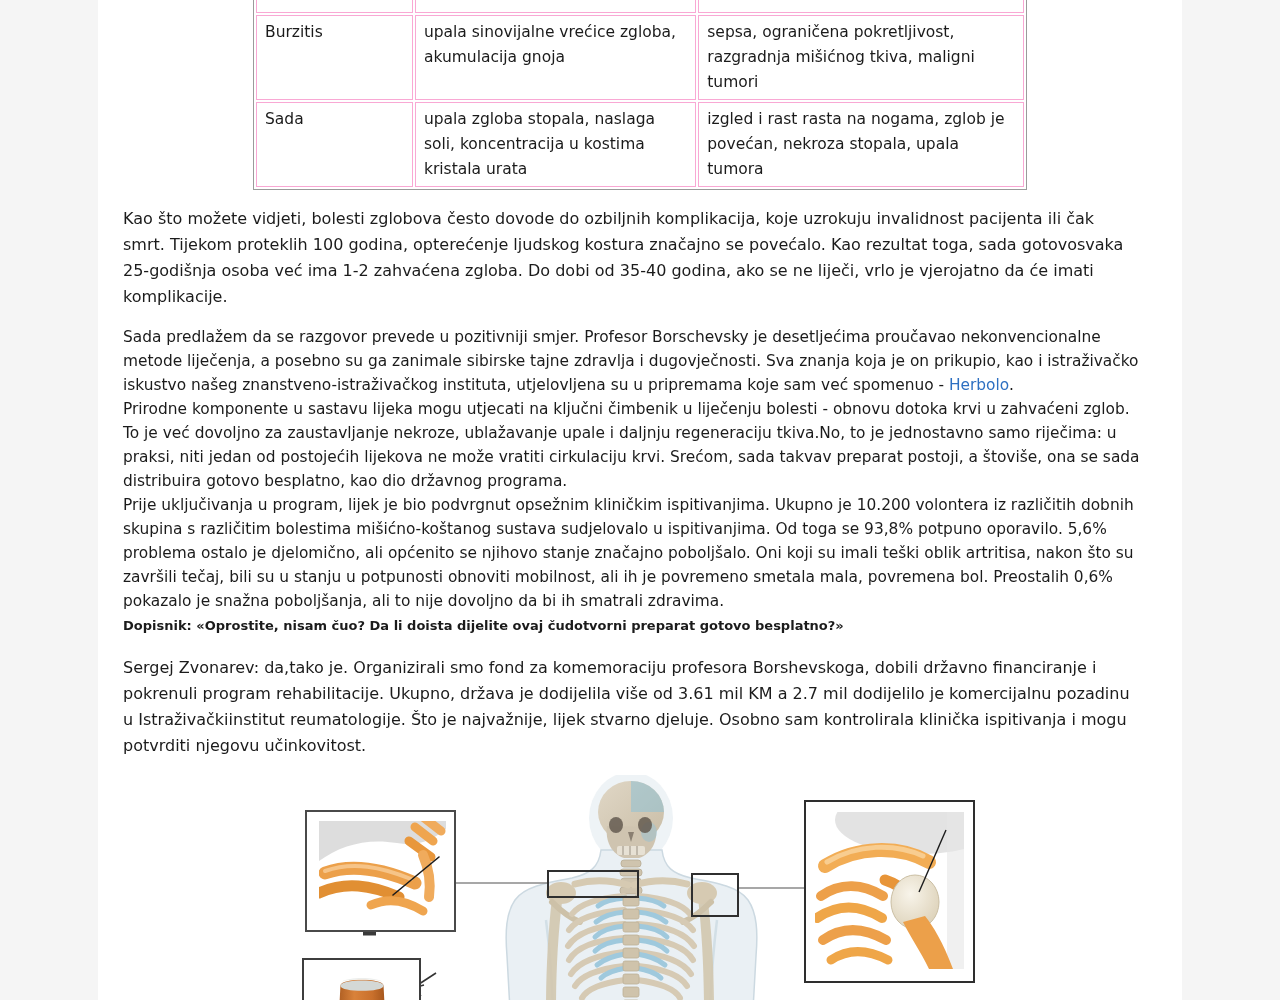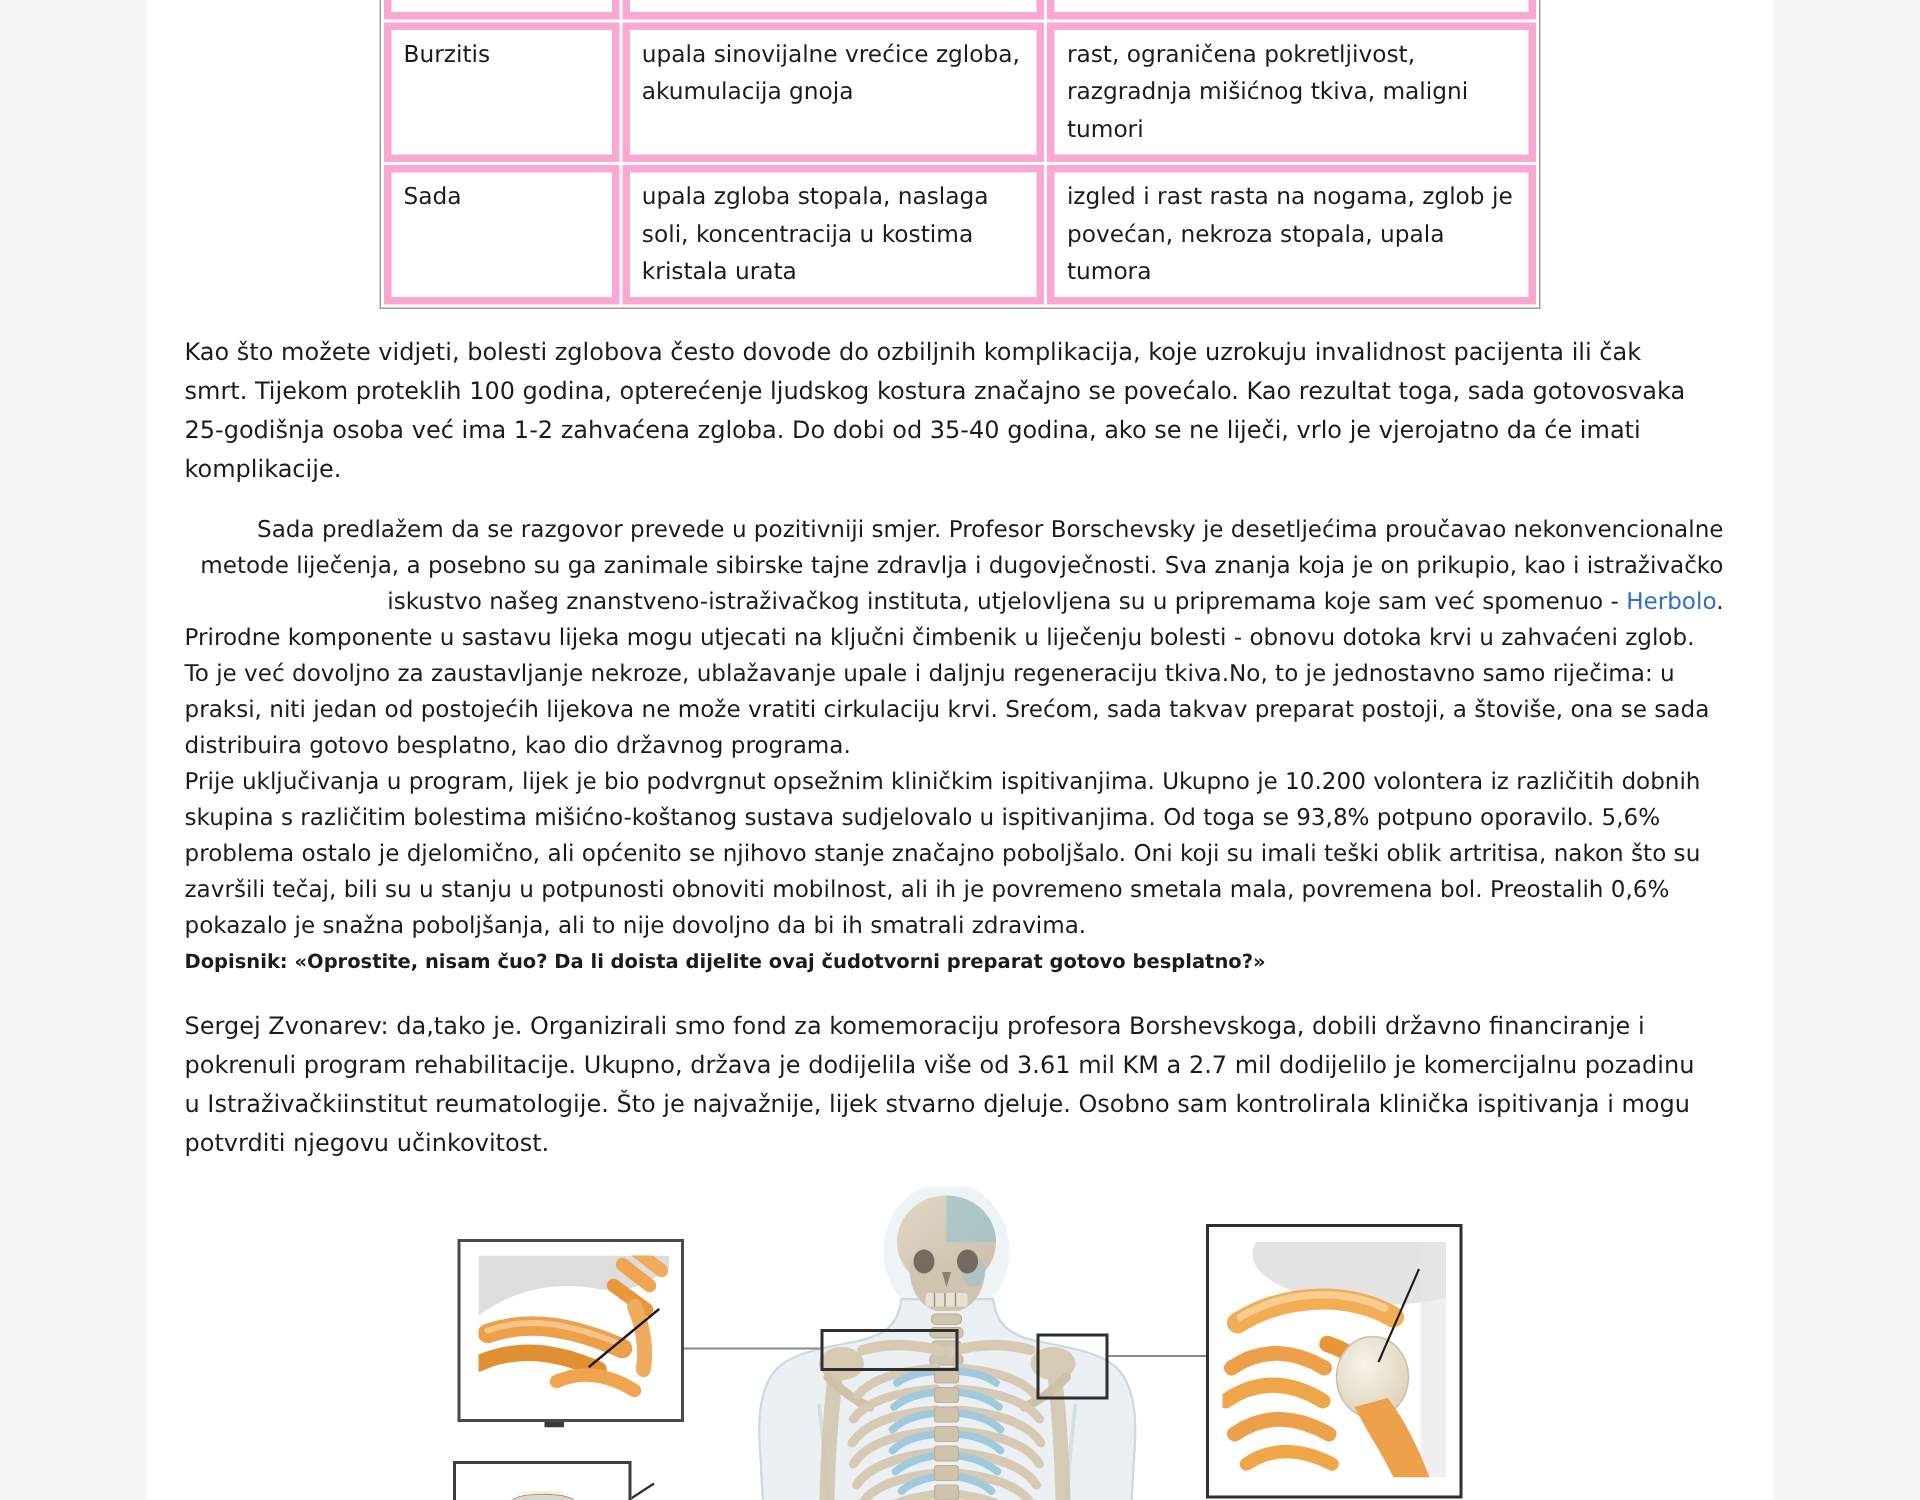--- a/index.html
+++ b/index.html
@@ -16,32 +16,32 @@
   }
 
   
   .table-wrap { margin: -110px 0 0 130px; }
   table.disease-table {
     border-collapse: separate; border-spacing: 2px;
     border: 1px solid #9b9b9b; width: 774px; table-layout: fixed;
     background: #ffffff;
   }
   table.disease-table td {
-    border: 5px solid #f9a8d4; vertical-align: top;
+    border: 1px solid #f9a8d4; vertical-align: top;
     padding: 4px 8px; font-size: 15.5px; line-height: 25px; margin-left: 40px;
   }
   td.col-d { width: 145px; }
   td.col-desc { width: 260px; }
   td.col-comp { width: 301px; }
   tr.cut-row td { height: 120px; vertical-align: bottom; }
 
   
   .para-lg { font-size: 16px; line-height: 26px; margin: 16px 16px 0 0; }
   .para-md { font-size: 15.4px; line-height: 24px; margin: 0; }
-  .para-first-md { margin-top: 15px; text-align: right; }
+  .para-first-md { margin-top: 15px; }
   .quote-line { font-size: 13px; line-height: 26px; font-weight: bold; margin: 0; }
   .speaker { font-weight: normal; }
   a.text-link { color: #2d6fc1; text-decoration: none; cursor: pointer; }
 
   
   .figure { position: relative; height: 240px; margin-top: 16px; }
   .callout-box {
     position: absolute; background: #ffffff; border: 2px solid #4a4a4a;
   }
   .callout-box svg { display: block; width: 100%; height: 100%; }
@@ -64,21 +64,21 @@
       <table class="disease-table">
         <tbody>
           <tr class="cut-row">
             <td class="col-d"></td>
             <td class="col-desc"></td>
             <td class="col-comp">ruka</td>
           </tr>
           <tr>
             <td class="col-d">Burzitis</td>
             <td class="col-desc">upala sinovijalne vrećice zgloba, akumulacija gnoja</td>
-            <td class="col-comp">rast, ograničena pokretljivost, razgradnja mišićnog tkiva, maligni tumori</td>
+            <td class="col-comp">sepsa, ograničena pokretljivost, razgradnja mišićnog tkiva, maligni tumori</td>
           </tr>
           <tr>
             <td class="col-d">Sada</td>
             <td class="col-desc">upala zgloba stopala, naslaga soli, koncentracija u kostima kristala urata</td>
             <td class="col-comp">izgled i rast rasta na nogama, zglob je povećan, nekroza stopala, upala tumora</td>
           </tr>
         </tbody>
       </table>
     </div>
 

